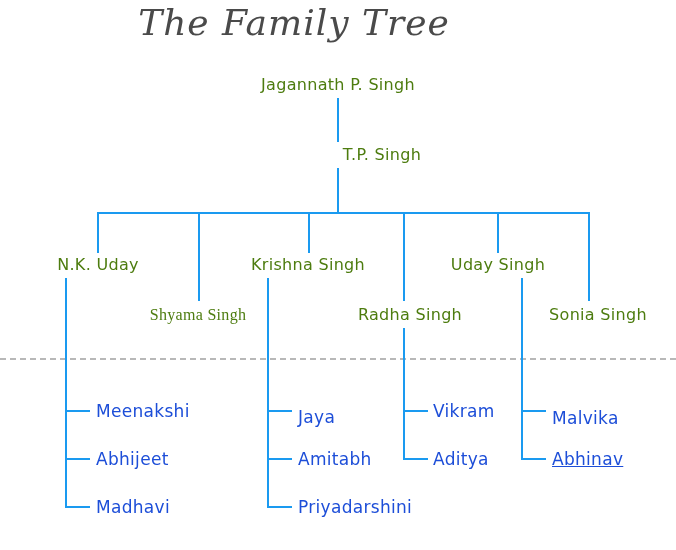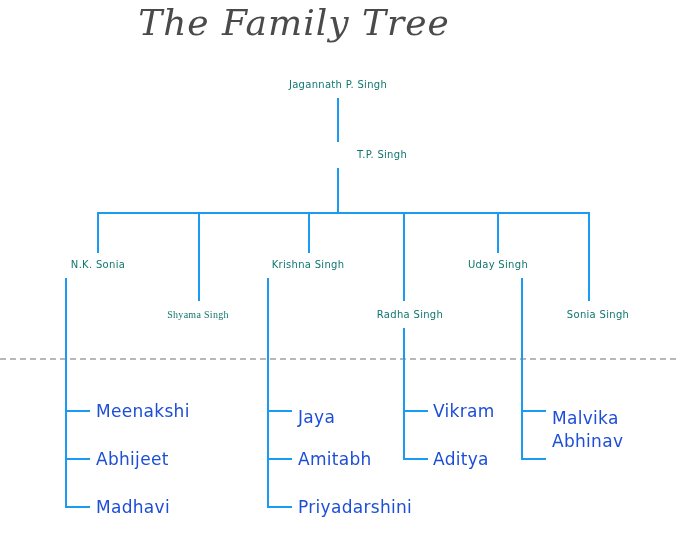--- a/index.html
+++ b/index.html
@@ -24,22 +24,22 @@
       font-style: italic;
       font-size: 36px;
       color: #4a4a4a;
       letter-spacing: 1px;
       line-height: 46px;
       padding-left: 8px;
       box-sizing: border-box;
     }
     .node {
       position: absolute;
-      font-size: 10px;
-      color: #0f766e;
+      font-size: 16px;
+      color: #4d7c0f;
       white-space: nowrap;
       line-height: 16px;
       transform: translateX(-50%);
       letter-spacing: 0.3px;
     }
     .leaf {
       position: absolute;
       font-size: 17px;
       color: #1d4ed8;
       white-space: nowrap;
@@ -73,21 +73,21 @@
 
 <div class="ln h" style="left:97px; top:212px; width:493px;"></div>
 
 <div class="ln v" style="left:97px; top:212px; height:41px;"></div>
 <div class="ln v" style="left:198px; top:212px; height:89px;"></div>
 <div class="ln v" style="left:308px; top:212px; height:41px;"></div>
 <div class="ln v" style="left:403px; top:212px; height:89px;"></div>
 <div class="ln v" style="left:497px; top:212px; height:41px;"></div>
 <div class="ln v" style="left:588px; top:212px; height:89px;"></div>
 
-<div class="node" style="left:98px; top:257px;">N.K. Sonia</div>
+<div class="node" style="left:98px; top:257px;">N.K. Uday</div>
 <div class="node" style="left:198px; top:307px;font-family:Liberation Serif, serif;">Shyama Singh</div>
 <div class="node" style="left:308px; top:257px;">Krishna Singh</div>
 <div class="node" style="left:398px; top:307px;margin-left:12px;">Radha Singh</div>
 <div class="node" style="left:498px; top:257px;">Uday Singh</div>
 <div class="node" style="left:598px; top:307px;">Sonia Singh</div>
 
 <div class="dashed"></div>
 
 <div class="ln v" style="left:65px; top:278px; height:230px;"></div>
 <div class="ln h" style="left:65px; top:410px; width:25px;"></div>
@@ -108,13 +108,13 @@
 <div class="ln v" style="left:403px; top:328px; height:132px;"></div>
 <div class="ln h" style="left:403px; top:410px; width:25px;"></div>
 <div class="ln h" style="left:403px; top:458px; width:25px;"></div>
 <div class="leaf" style="left:433px; top:403px;">Vikram</div>
 <div class="leaf" style="left:433px; top:451px;">Aditya</div>
 
 <div class="ln v" style="left:521px; top:278px; height:182px;"></div>
 <div class="ln h" style="left:521px; top:410px; width:25px;"></div>
 <div class="ln h" style="left:521px; top:458px; width:25px;"></div>
 <div class="leaf" style="left:552px; top:410px;">Malvika</div>
-<div class="leaf" style="left:552px; top:433px;">Abhinav</div>
+<div class="leaf" style="left:552px; top:451px;text-decoration:underline;">Abhinav</div>
 
 </body></html>

